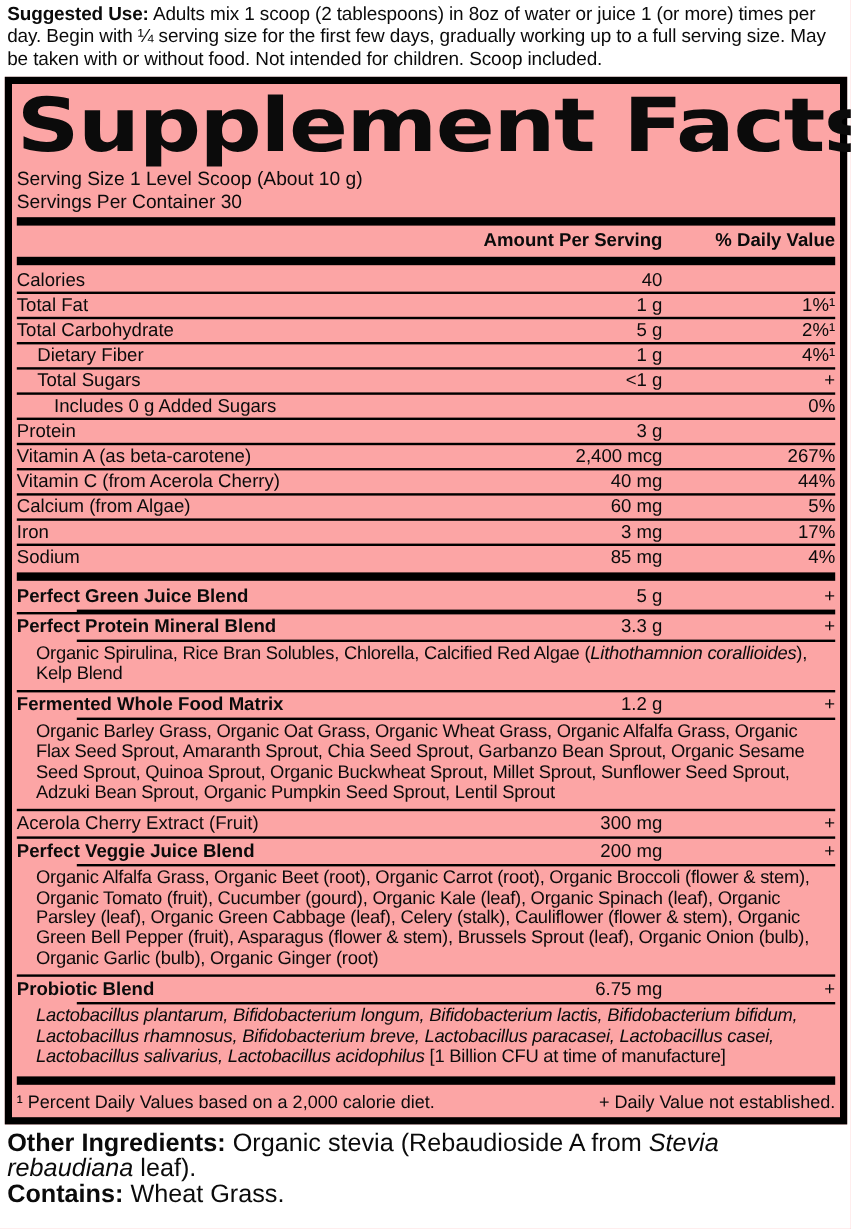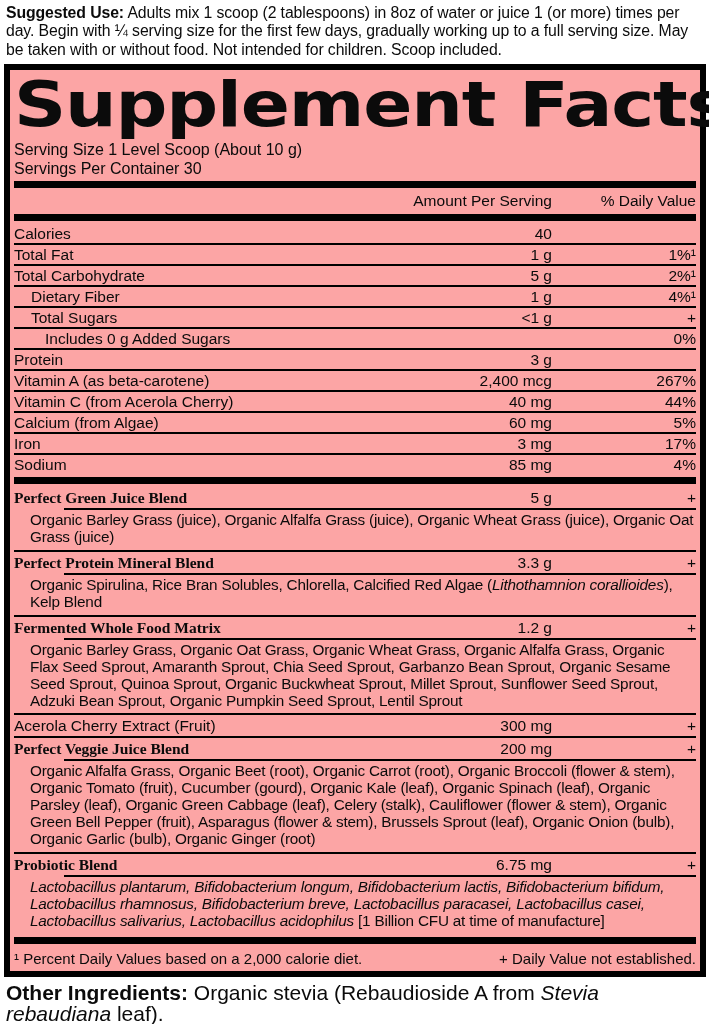--- a/index.html
+++ b/index.html
@@ -34,33 +34,33 @@
     transform:scaleX(1.17);
     transform-origin:left center;
     margin:2px 0 6px 0;
   }
   .sline{font-size:16px;line-height:18.5px;}
 
   .bar{height:7px;background:#000;margin:3px 0;}
   .thin{height:2px;background:#000;}
 
   .row{display:flex;align-items:baseline;}
-  .hrow{font-weight:normal;font-size:15.5px;line-height:20px;}
+  .hrow{font-weight:bold;font-size:15.5px;line-height:20px;}
   .hamt{flex:1;text-align:right;}
   .hdv{width:144px;text-align:right;}
 
   .nrow{display:flex;align-items:baseline;font-size:15.5px;line-height:19px;}
   .nname{flex:1;white-space:nowrap;}
   .namt{text-align:left;white-space:nowrap;}
   .ndv{width:144px;text-align:right;white-space:nowrap;}
   .ind1 .nname{padding-left:17px;}
   .ind2 .nname{padding-left:31px;}
 
   .bhead{line-height:21px;}
-  .bhead.boldname .nname{font-weight:bold;font-family:Liberation Serif, serif;}
+  .bhead.boldname .nname{font-weight:bold;}
   .bline{height:2px;background:#000;margin-left:50px;}
   .bdesc{
     font-size:15.3px;
     line-height:16.9px;
     padding:2px 2px 4px 16px;
     letter-spacing:-0.2px;
   }
   .ital{font-style:italic;}
 
   .frow{
@@ -172,21 +172,20 @@
 
     <div class="bar"></div>
 
     <div id="blends">
         <div class="nrow bhead boldname">
           <span class="nname">Perfect Green Juice Blend</span>
           <span class="namt">5 g</span>
           <span class="ndv">+</span>
         </div>
         <div class="bline"></div>
-        <div class="bdesc"><span>Organic Barley Grass (juice), Organic Alfalfa Grass (juice), Organic Wheat Grass (juice), Organic Oat Grass (juice)</span></div>
         <div class="thin"></div>
         <div class="nrow bhead boldname">
           <span class="nname">Perfect Protein Mineral Blend</span>
           <span class="namt">3.3 g</span>
           <span class="ndv">+</span>
         </div>
         <div class="bline"></div>
         <div class="bdesc"><span>Organic Spirulina, Rice Bran Solubles, Chlorella, Calcified Red Algae (</span><span class="ital">Lithothamnion corallioides</span><span>), Kelp Blend</span></div>
         <div class="thin"></div>
         <div class="nrow bhead boldname">

